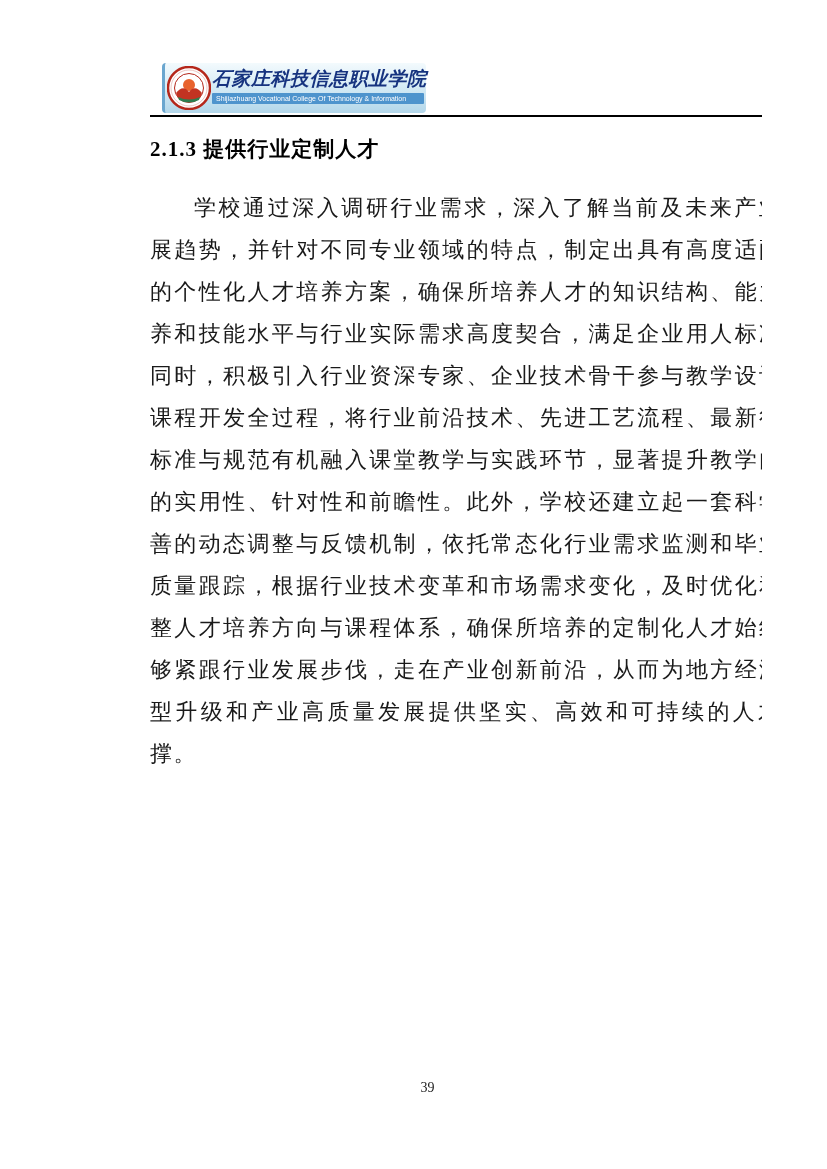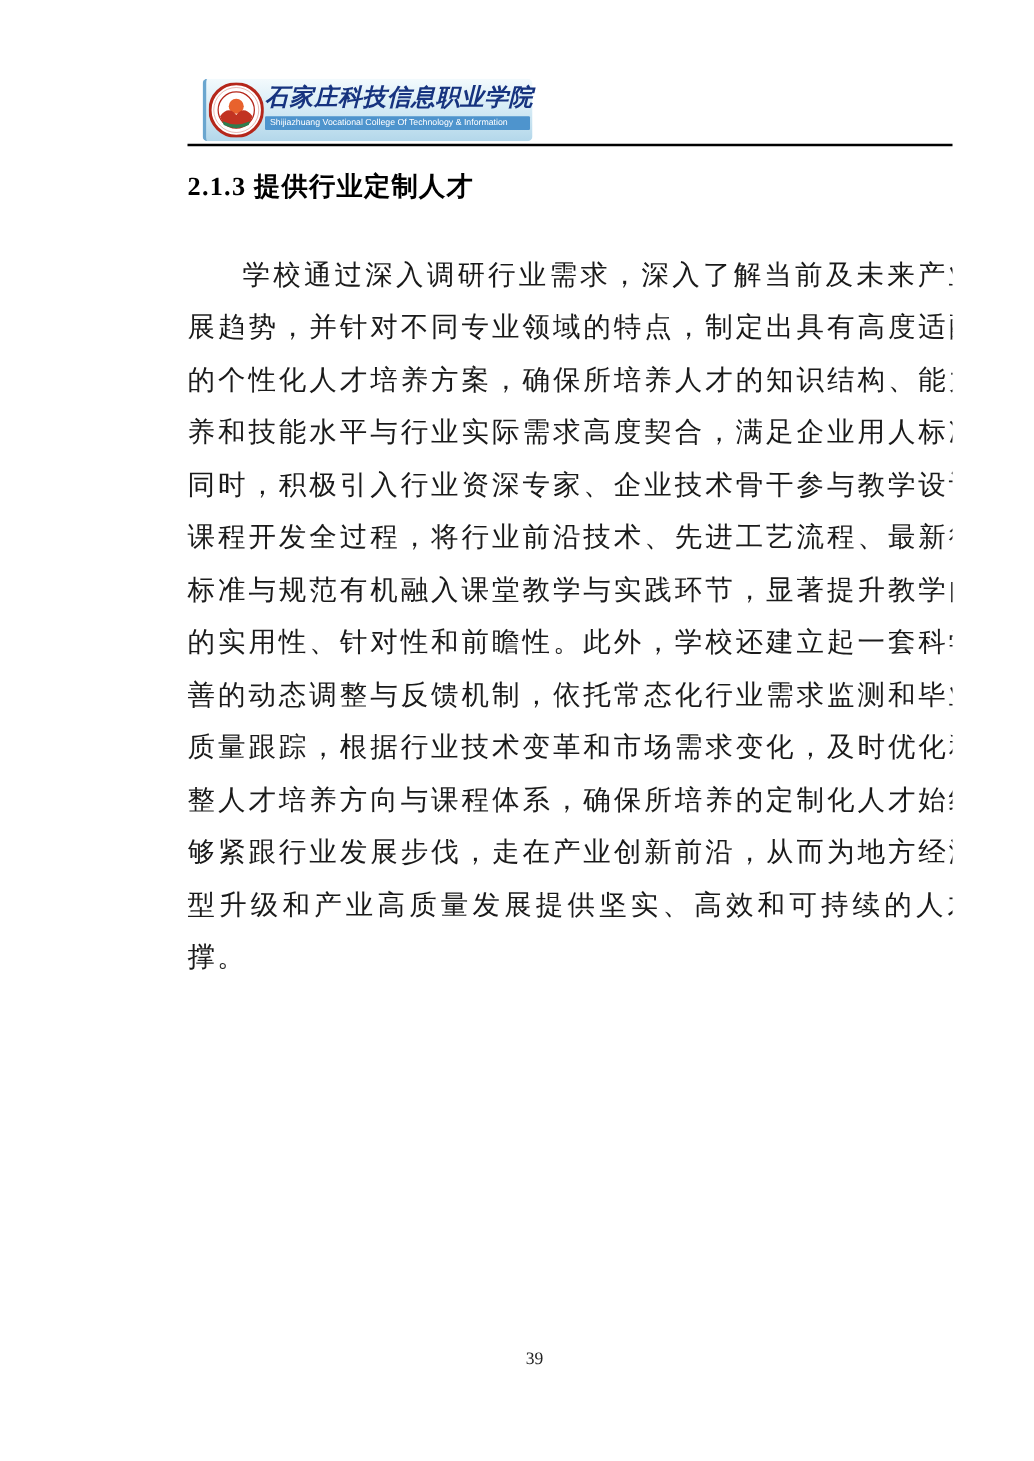--- a/index.html
+++ b/index.html
@@ -93,21 +93,21 @@
     font-size: 22px;
     line-height: 42px;
     letter-spacing: 1.6px;
     text-align: justify;
     color: #1a1a1a;
   }
   .para { text-align: justify; }
   .para-indent { text-indent: 2em; }
   .section-heading {
     margin-top: 13px;
-    margin-bottom: 35px;
+    margin-bottom: 23px;
     font-size: 21px;
     line-height: 30px;
     font-weight: bold;
     letter-spacing: 1px;
     color: #000000;
     text-align: left;
   }
 
   
   .page-number {

